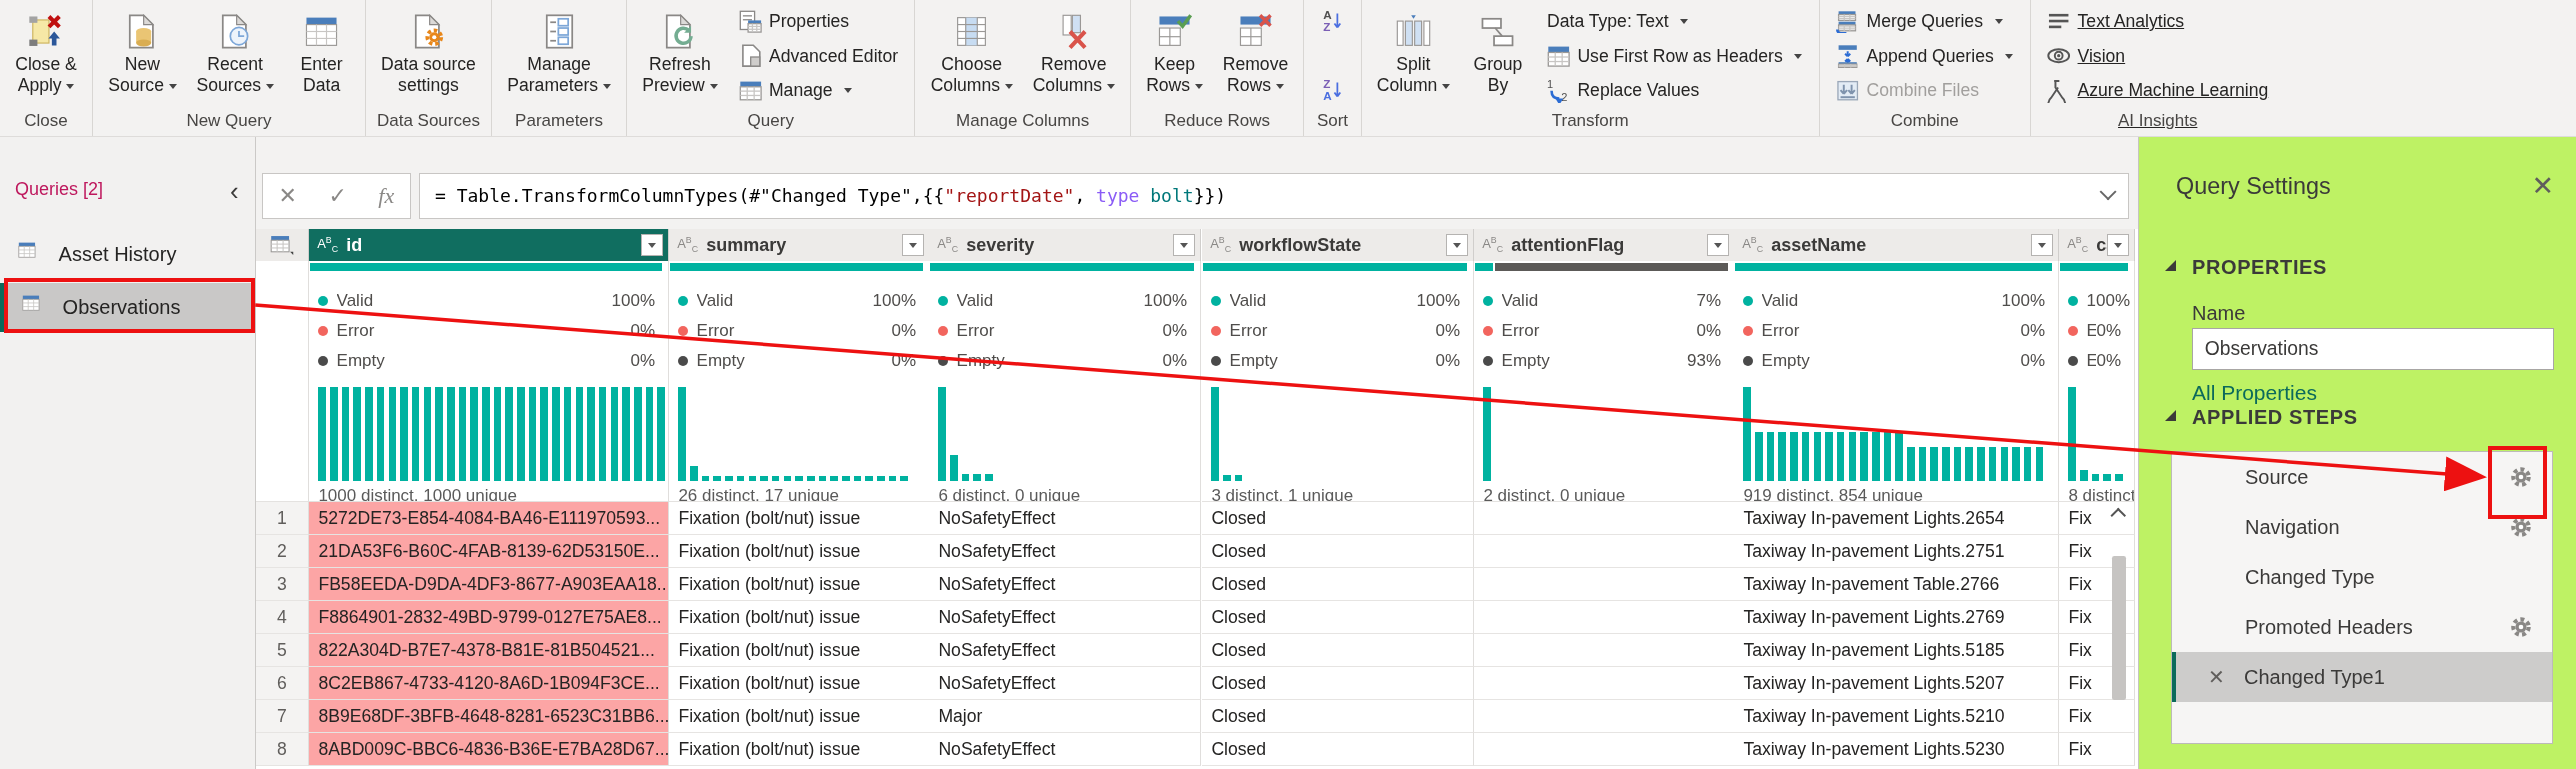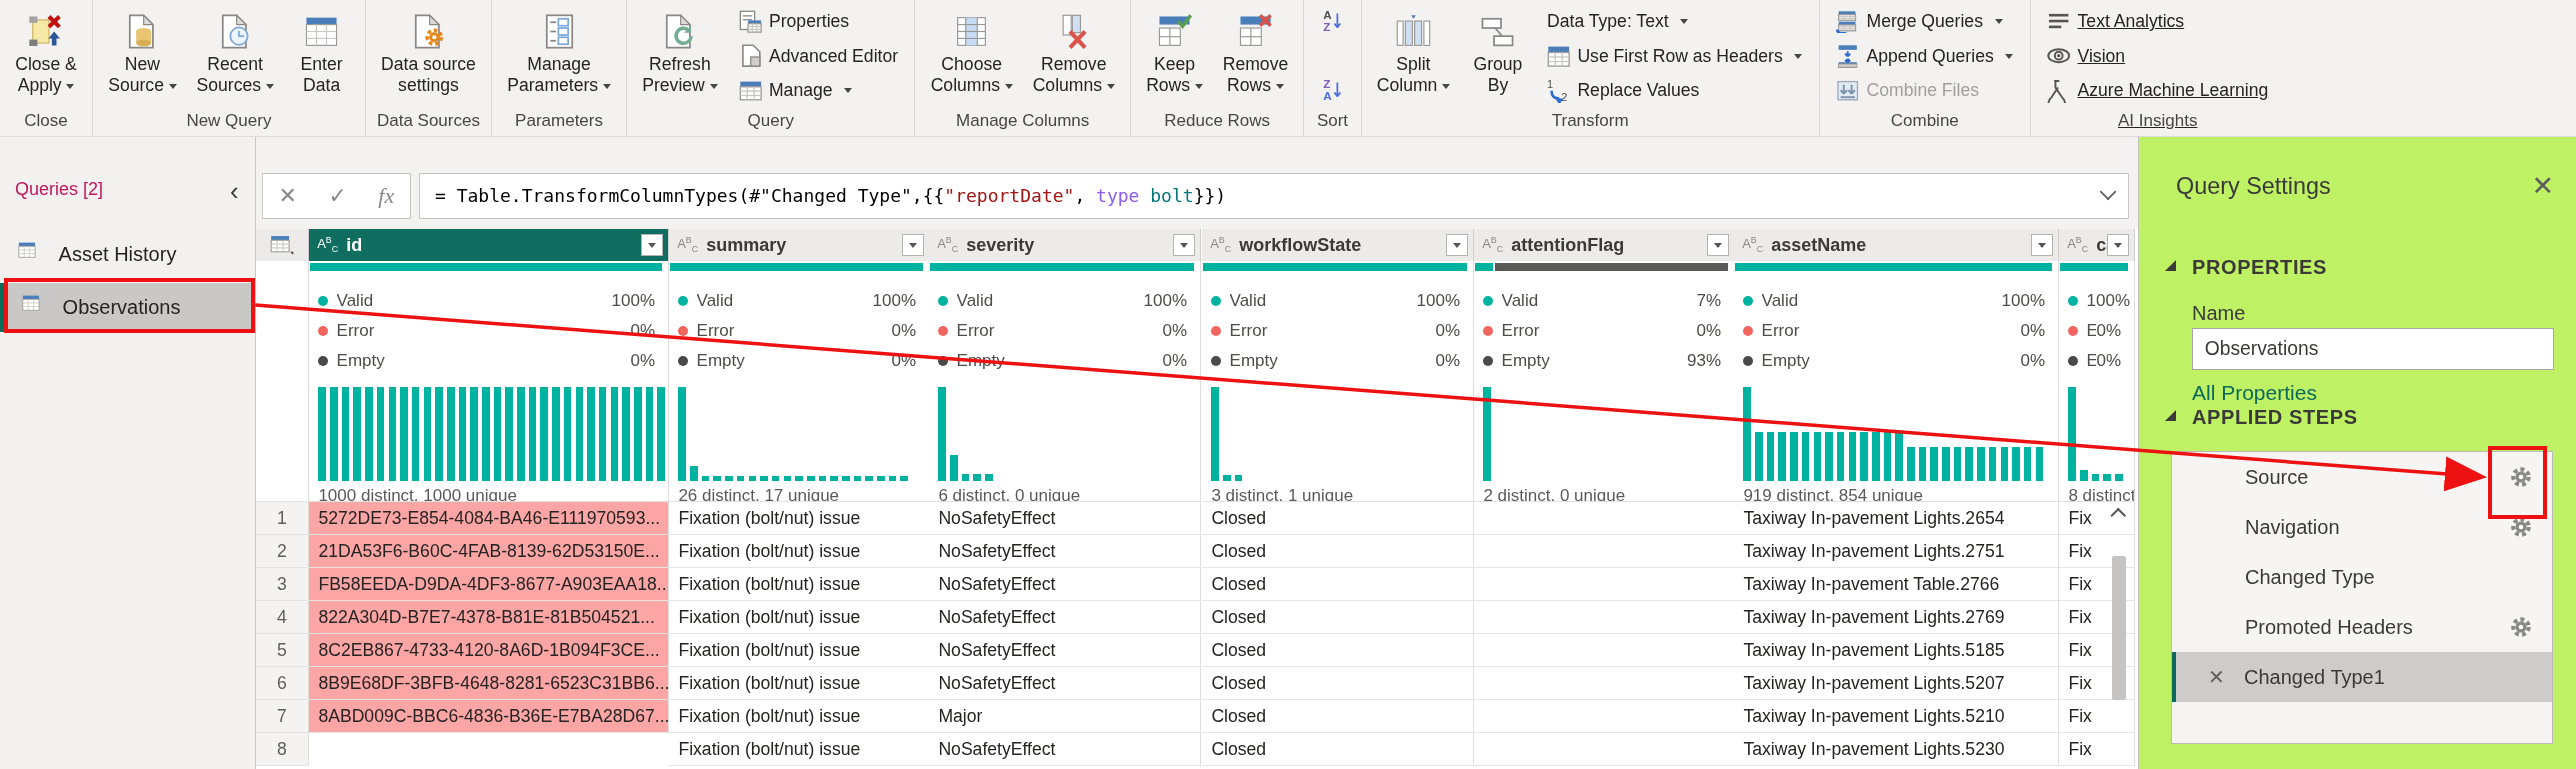--- a/index.html
+++ b/index.html
@@ -618,20 +618,21 @@
           <div class="hbar" style="height: 94px;"></div>
           <div class="hbar" style="height: 94px;"></div>
           <div class="hbar" style="height: 94px;"></div>
           <div class="hbar" style="height: 94px;"></div>
         </div>
         <div class="dlabel">1000 distinct, 1000 unique</div>
       </div>
       <div class="gcell selcol">5272DE73-E854-4084-BA46-E111970593...</div>
       <div class="gcell selcol">21DA53F6-B60C-4FAB-8139-62D53150E...</div>
       <div class="gcell selcol">FB58EEDA-D9DA-4DF3-8677-A903EAA18...</div>
+      <div class="gcell selcol">F8864901-2832-49BD-9799-0127E75AE8...</div>
       <div class="gcell selcol">822A304D-B7E7-4378-B81E-81B504521...</div>
       <div class="gcell selcol">8C2EB867-4733-4120-8A6D-1B094F3CE...</div>
       <div class="gcell selcol">8B9E68DF-3BFB-4648-8281-6523C31BB6...</div>
       <div class="gcell selcol">8ABD009C-BBC6-4836-B36E-E7BA28D67...</div>
     </div>
     <div class="gcol" style="left: 413px; width: 261px;">
       <div class="ghead">
         <span class="abc">A<sup>B</sup><sub>C</sub></span>
     <span class="gname">summary</span>
     <span class="gfilter">

